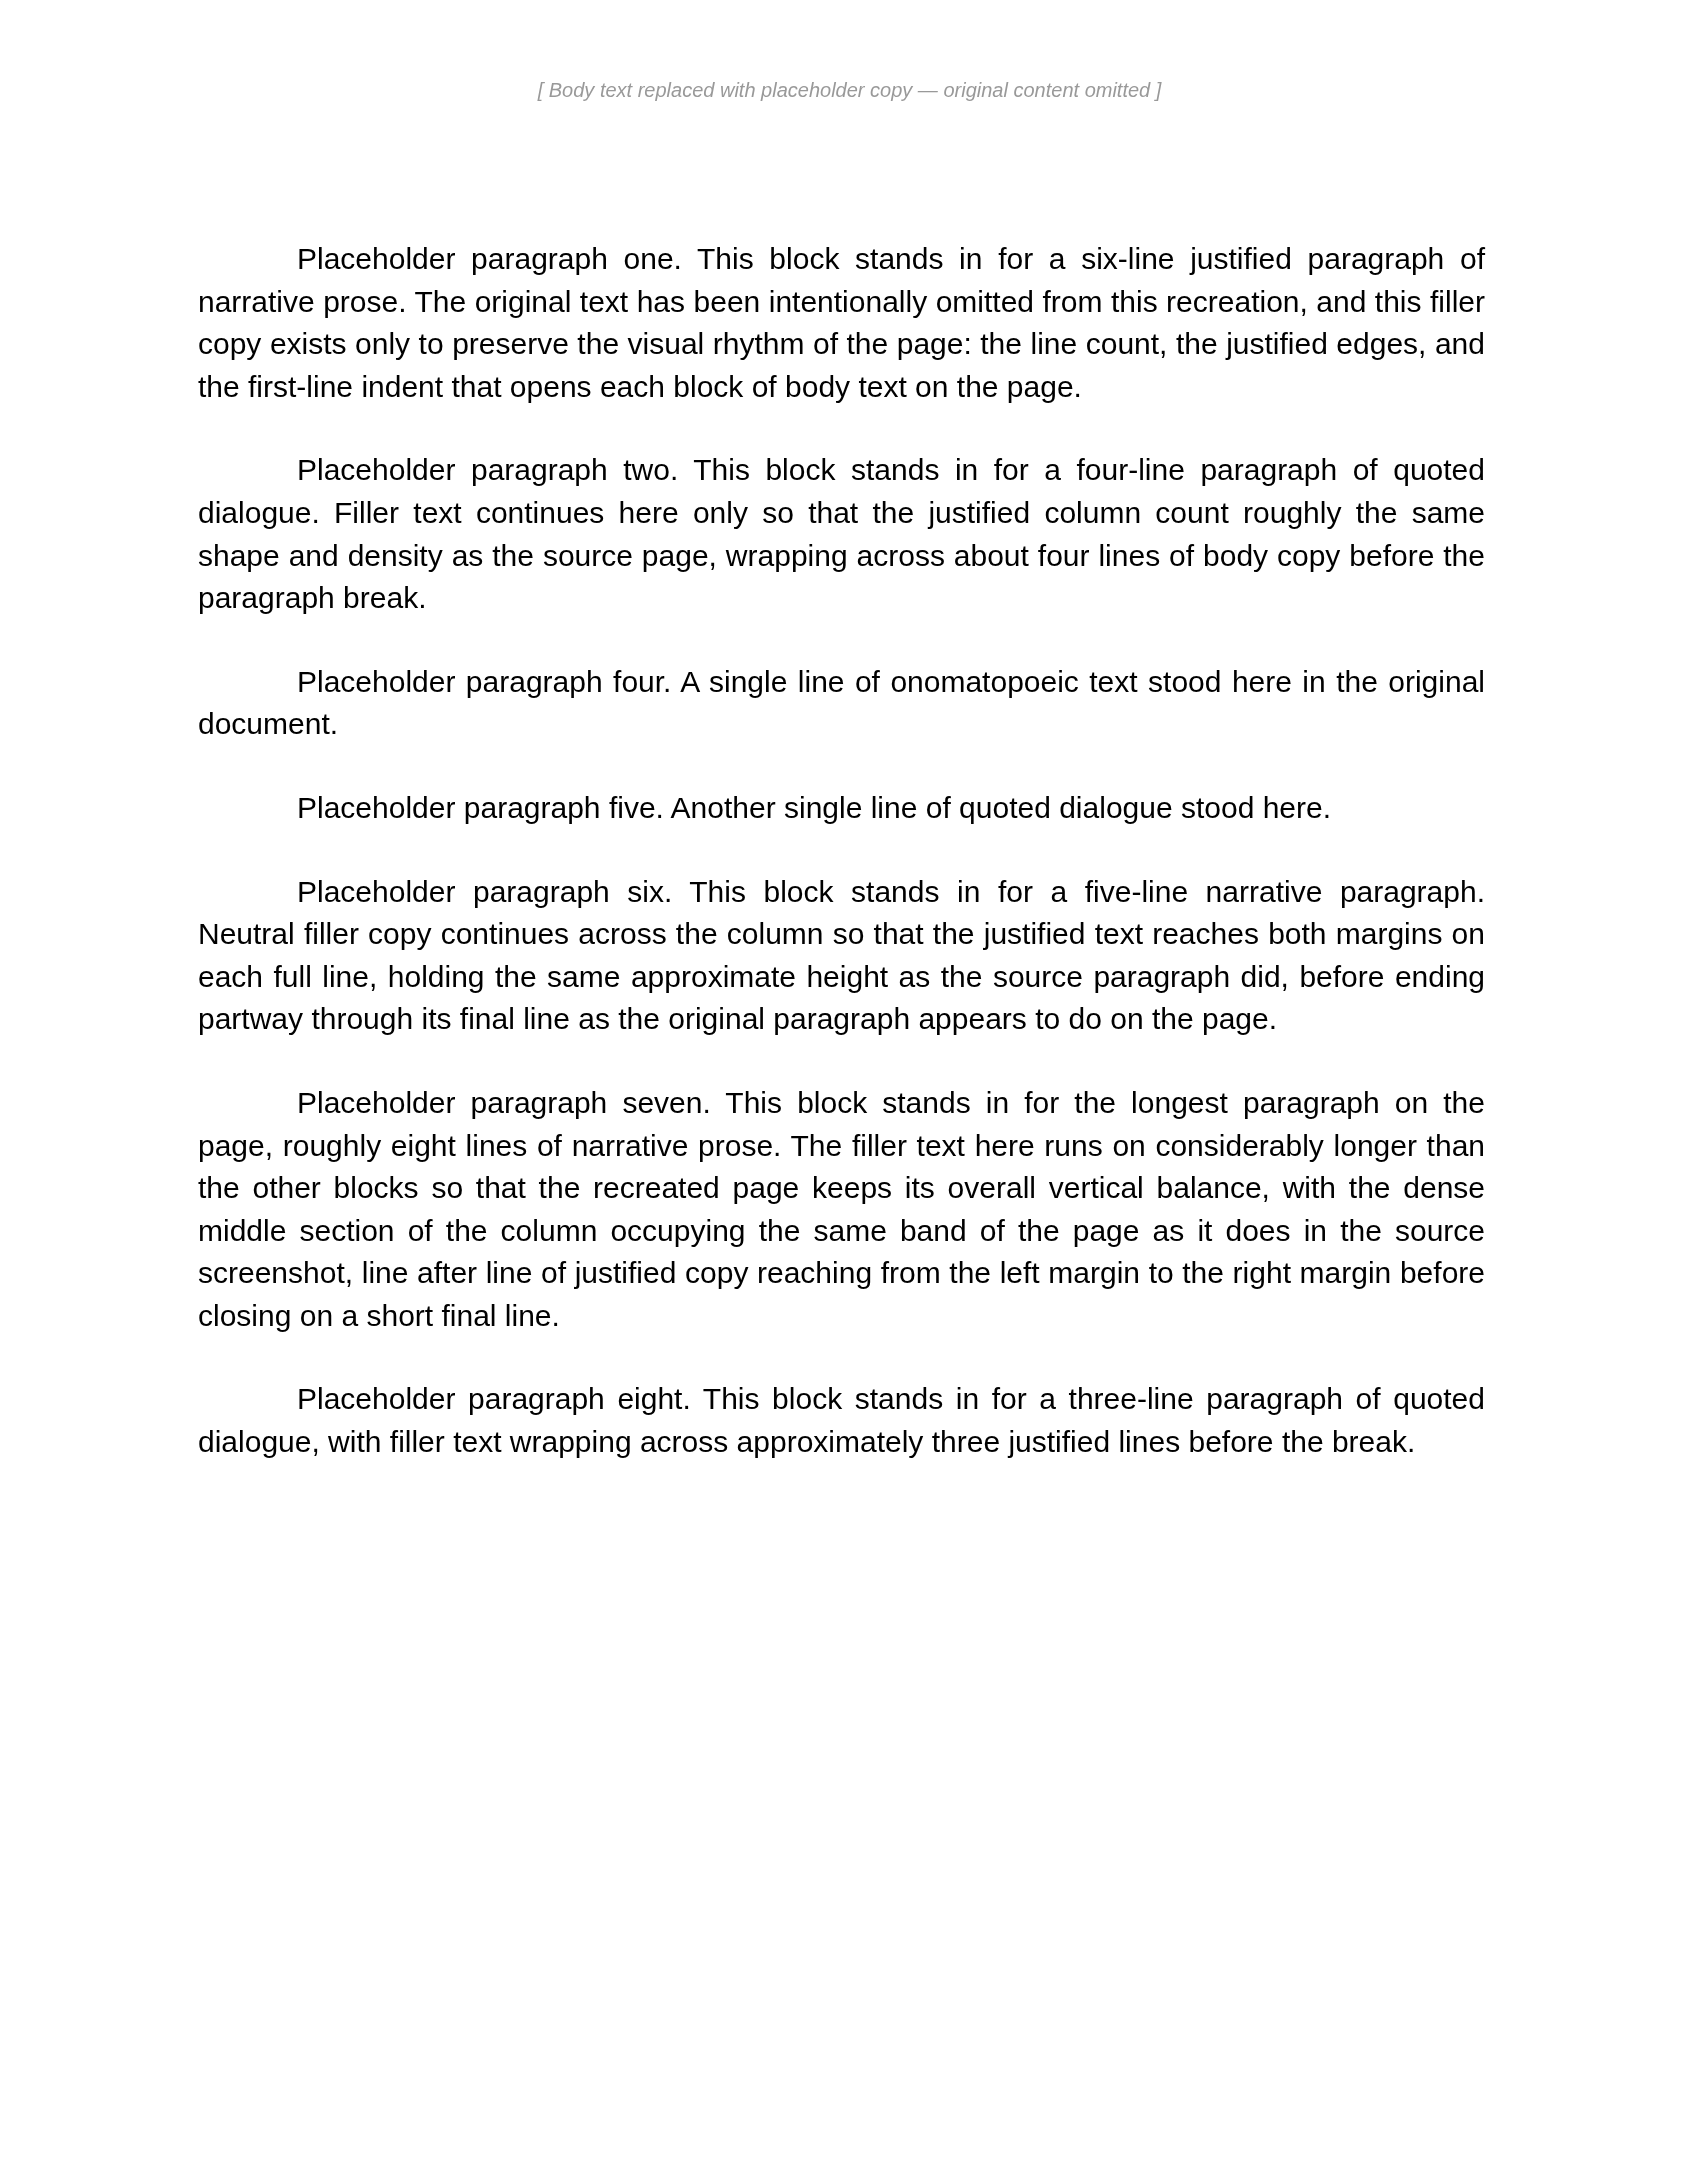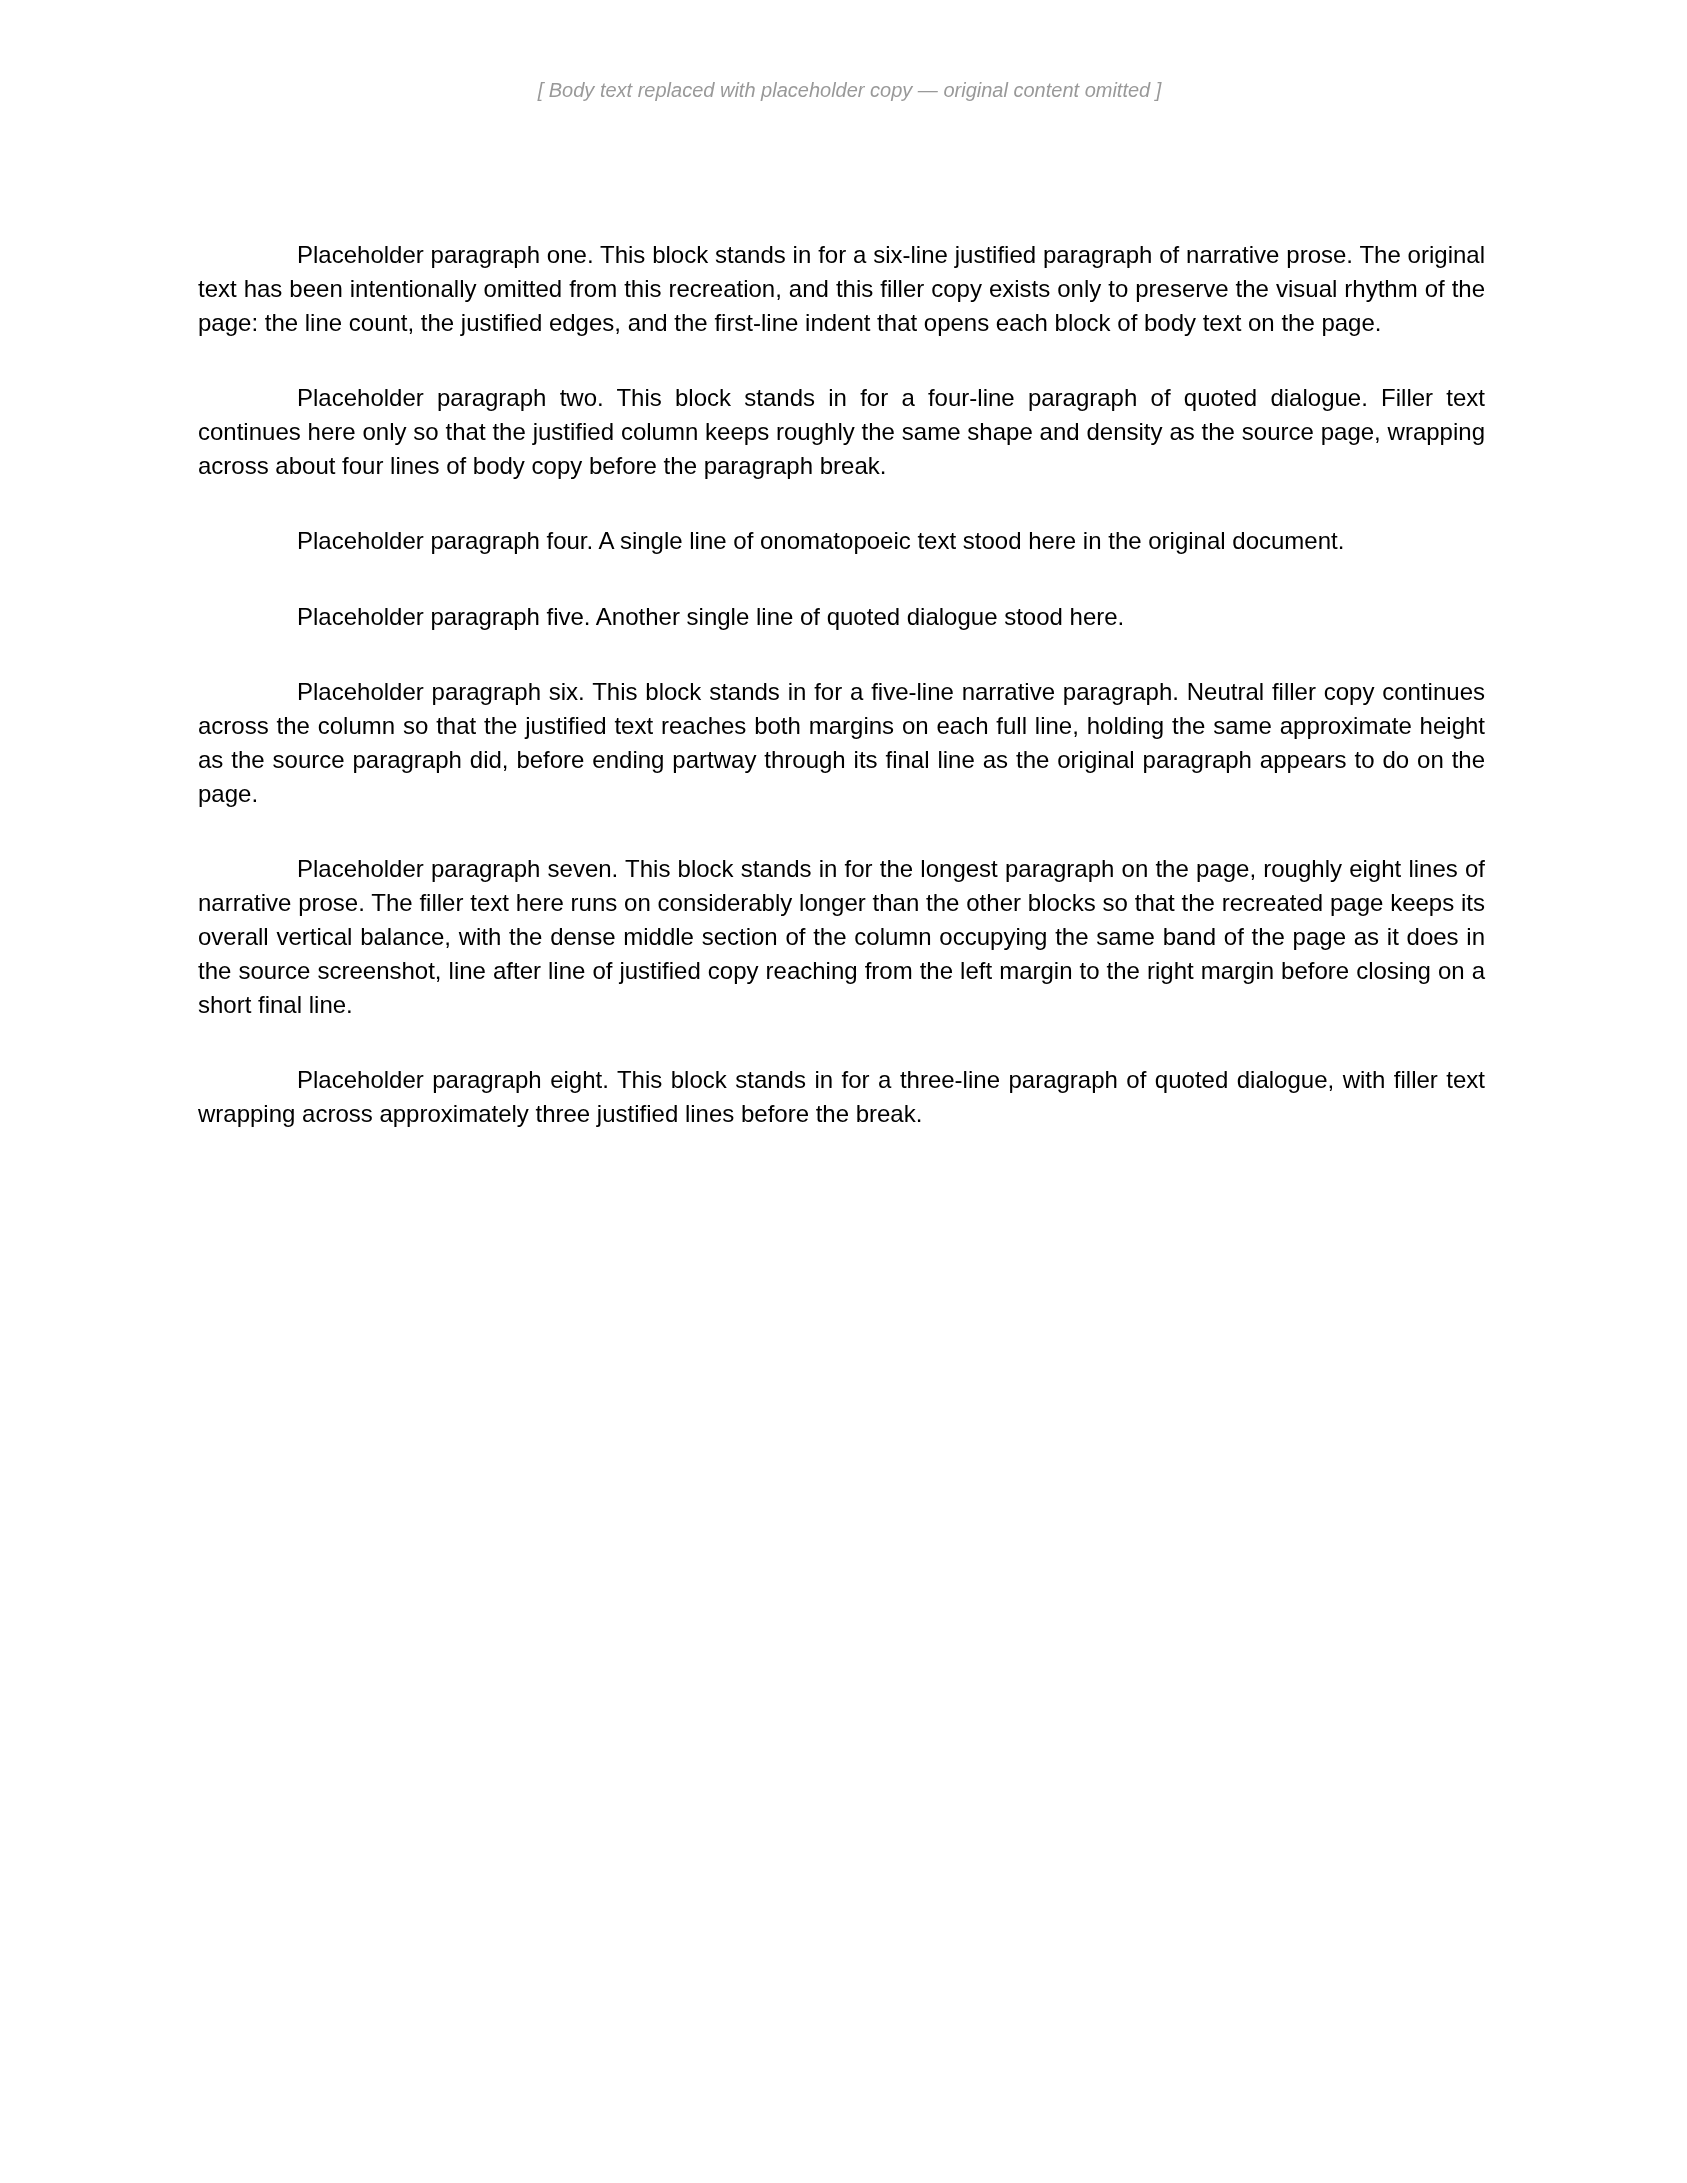--- a/index.html
+++ b/index.html
@@ -12,21 +12,21 @@
     height: 2183px;
     background: #ffffff;
     position: relative;
     box-sizing: border-box;
     padding: 238px 198px 198px 198px;
     font-family: "Liberation Sans", sans-serif;
     color: #000000;
   }
   .doc-body p {
     margin: 0 4px 41px 0;
-    font-size: 24px;
+    font-size: 30px;
     line-height: 1.42;
     text-align: justify;
     text-indent: 99px;
   }
   .placeholder-note {
     position: absolute;
     top: 79px;
     left: 198px;
     right: 186px;
     font-size: 20px;
@@ -37,21 +37,21 @@
 </style>
 </head>
 <body>
 
 <div class="page">
 
   <div class="placeholder-note">[ Body text replaced with placeholder copy — original content omitted ]</div>
 
   <div class="doc-body">
     <p>Placeholder paragraph one. This block stands in for a six-line justified paragraph of narrative prose. The original text has been intentionally omitted from this recreation, and this filler copy exists only to preserve the visual rhythm of the page: the line count, the justified edges, and the first-line indent that opens each block of body text on the page.</p>
-    <p>Placeholder paragraph two. This block stands in for a four-line paragraph of quoted dialogue. Filler text continues here only so that the justified column keeps roughly the same shape and density as the source page, wrapping across about four lines of body copy before the paragraph break.</p>
+    <p>Placeholder paragraph two. This block stands in for a four-line paragraph of quoted dialogue. Filler text continues here only so that the justified column count roughly the same shape and density as the source page, wrapping across about four lines of body copy before the paragraph break.</p>
     <p>Placeholder paragraph four. A single line of onomatopoeic text stood here in the original document.</p>
     <p>Placeholder paragraph five. Another single line of quoted dialogue stood here.</p>
     <p>Placeholder paragraph six. This block stands in for a five-line narrative paragraph. Neutral filler copy continues across the column so that the justified text reaches both margins on each full line, holding the same approximate height as the source paragraph did, before ending partway through its final line as the original paragraph appears to do on the page.</p>
     <p>Placeholder paragraph seven. This block stands in for the longest paragraph on the page, roughly eight lines of narrative prose. The filler text here runs on considerably longer than the other blocks so that the recreated page keeps its overall vertical balance, with the dense middle section of the column occupying the same band of the page as it does in the source screenshot, line after line of justified copy reaching from the left margin to the right margin before closing on a short final line.</p>
     <p>Placeholder paragraph eight. This block stands in for a three-line paragraph of quoted dialogue, with filler text wrapping across approximately three justified lines before the break.</p>
   </div>
 
 </div>
 
 

